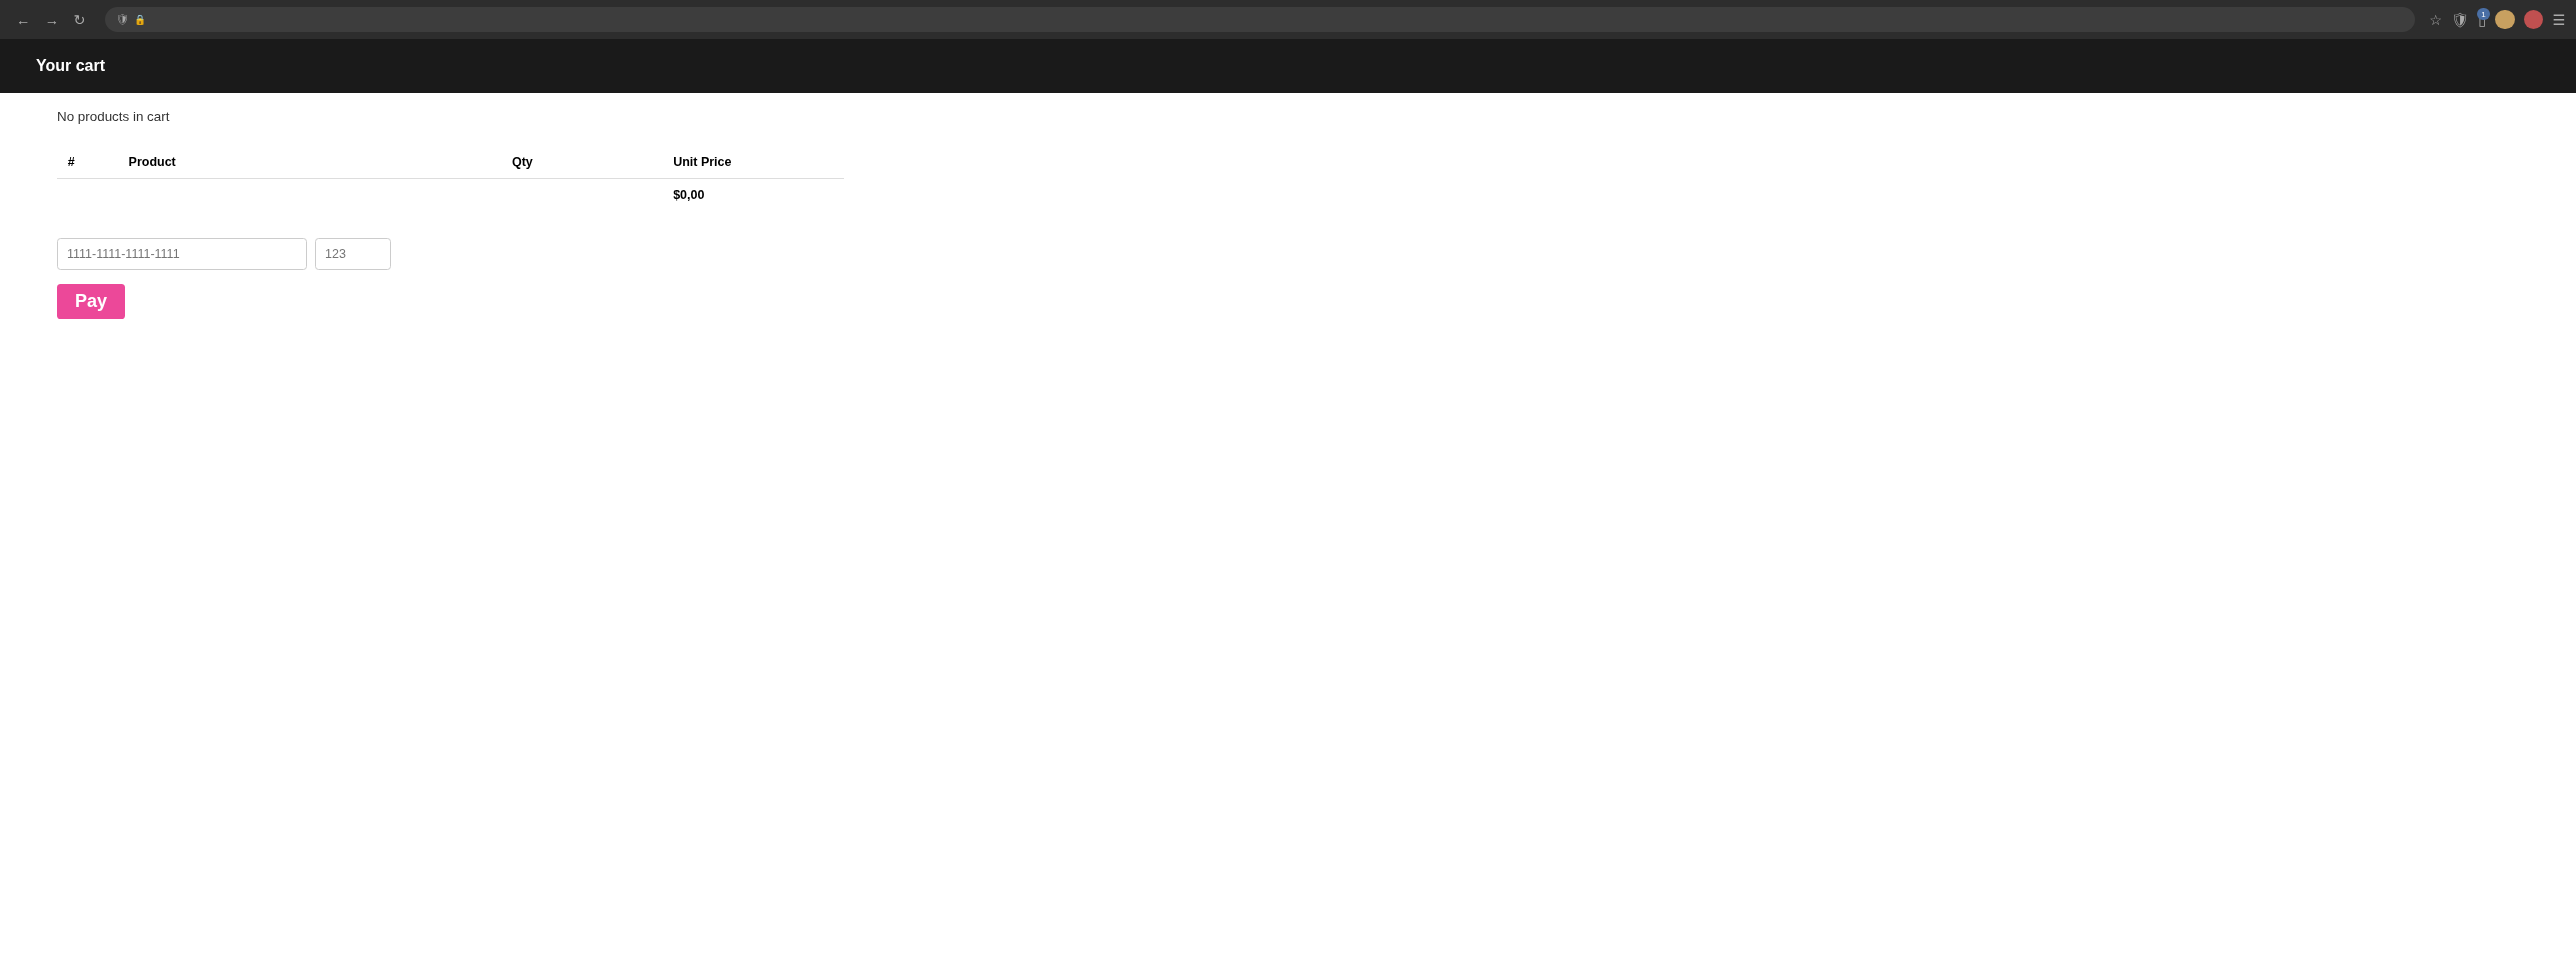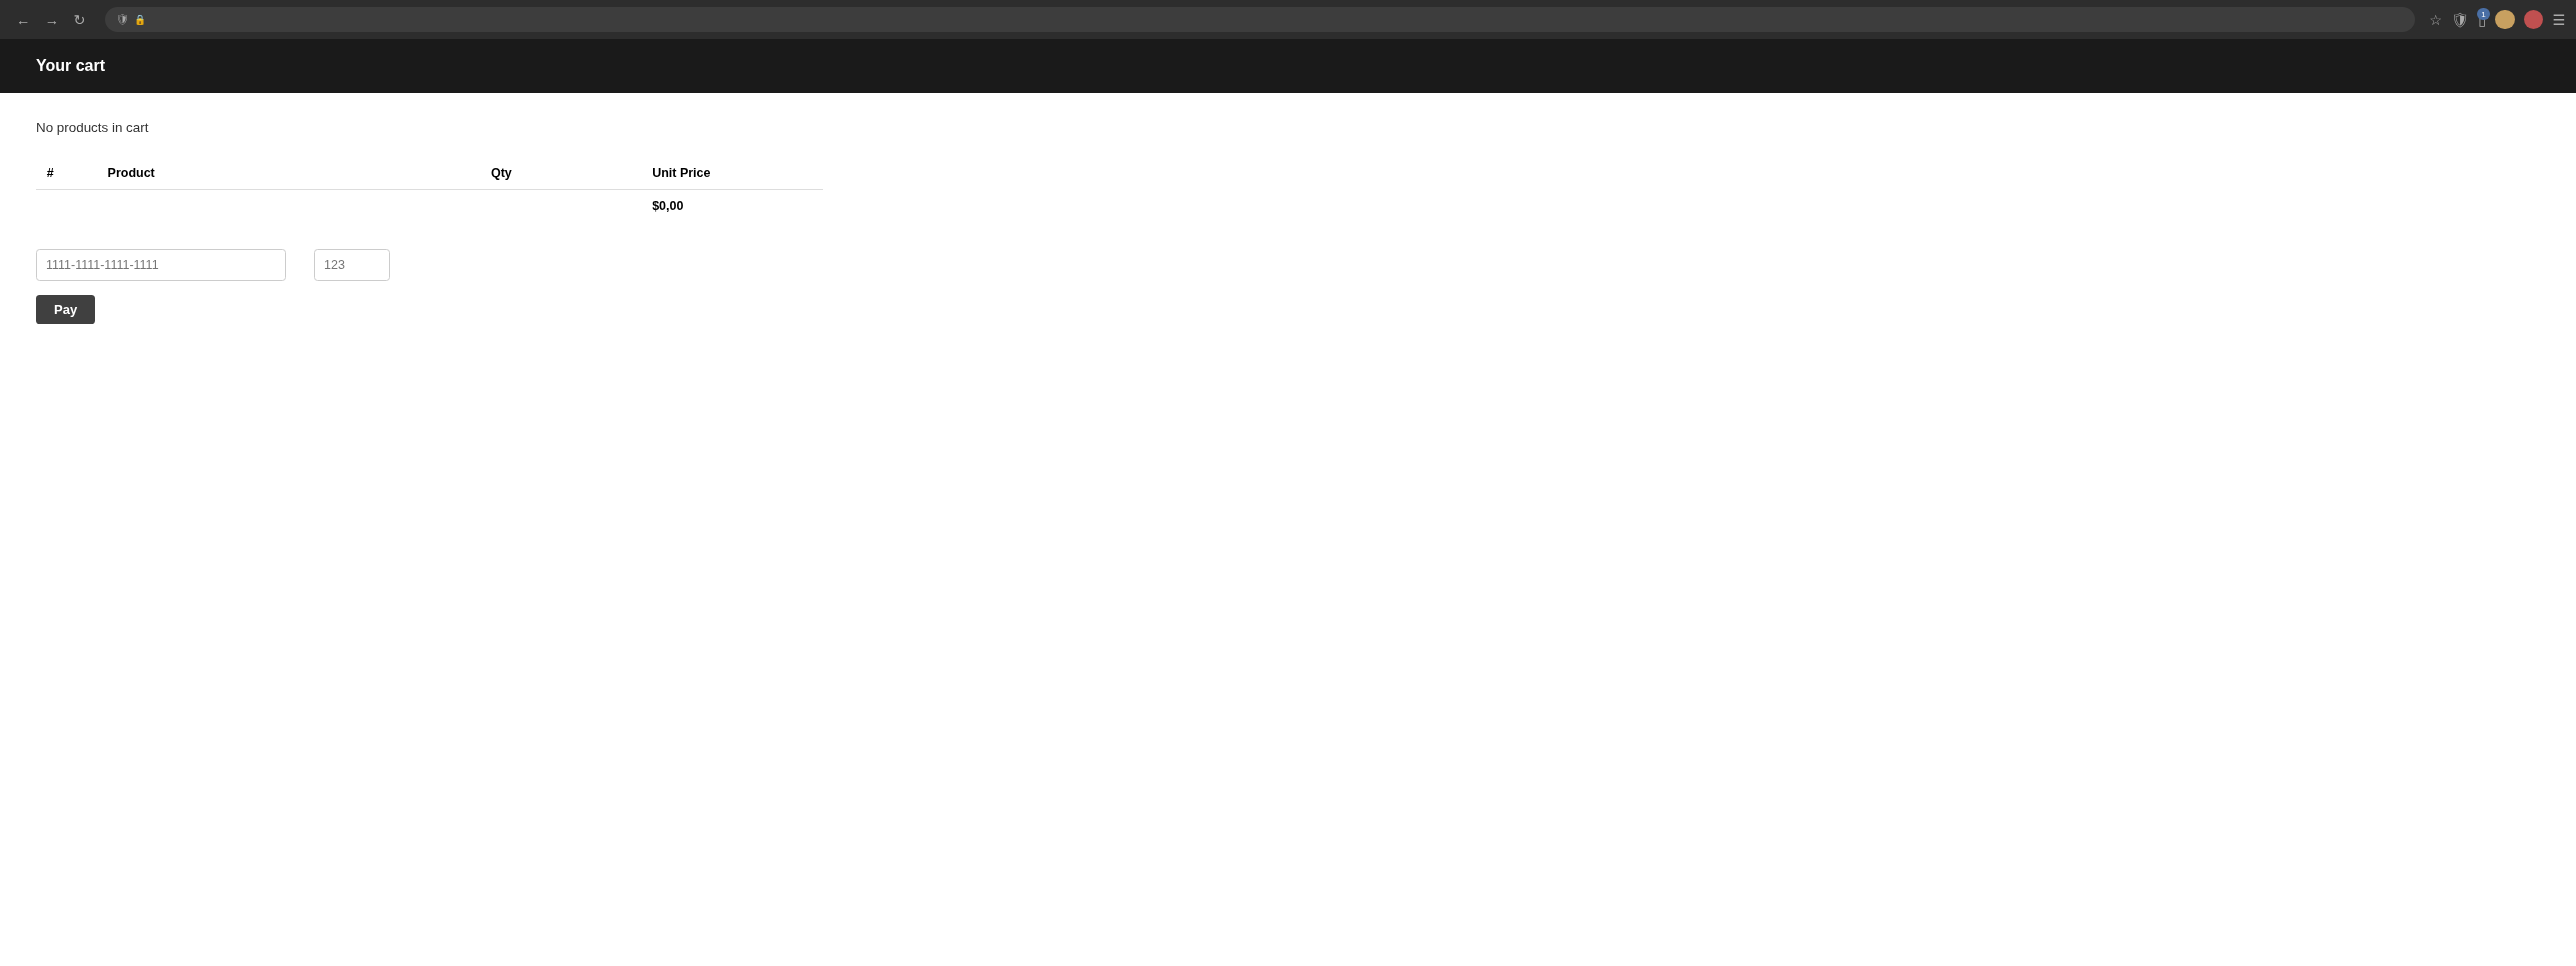--- a/index.html
+++ b/index.html
@@ -127,22 +127,23 @@
       color: white;
     }
 
     .page-title {
       font-size: 16px;
       font-weight: 600;
     }
 
     
     .main-content {
-      padding: 27px 36px;
+      padding: 16px 36px;
       max-width: 859px;
+      margin-left: 21px;
     }
 
     .no-products-msg {
       color: #333;
       font-size: 13.4px;
       margin-bottom: 21.5px;
     }
 
     
     .cart-table {
@@ -196,21 +197,21 @@
     }
 
     .credit-card-label {
       font-size: 12.5px;
       color: #333;
       margin-bottom: 10.7px;
     }
 
     .card-inputs {
       display: flex;
-      gap: 28px;
+      gap: 8px;
       margin-bottom: 14.3px;
     }
 
     .card-number-input {
       width: 250px;
       height: 32px;
       border: 0.9px solid #ccc;
       border-radius: 3.6px;
       padding: 0 9px;
       font-size: 12.5px;
@@ -223,26 +224,26 @@
       height: 32px;
       border: 0.9px solid #ccc;
       border-radius: 3.6px;
       padding: 0 9px;
       font-size: 12.5px;
       color: #999;
       outline: none;
     }
 
     .pay-button {
-      background: #404040;
+      background: #ec4899;
       color: white;
       border: none;
       border-radius: 3.6px;
       padding: 7.2px 18px;
-      font-size: 13px;
+      font-size: 18px;
       font-weight: 600;
       cursor: pointer;
     }
   </style>
 </head>
 <body>
 
 <div class="browser-chrome">
   <div class="nav-buttons">
     <button class="nav-btn">←</button>

